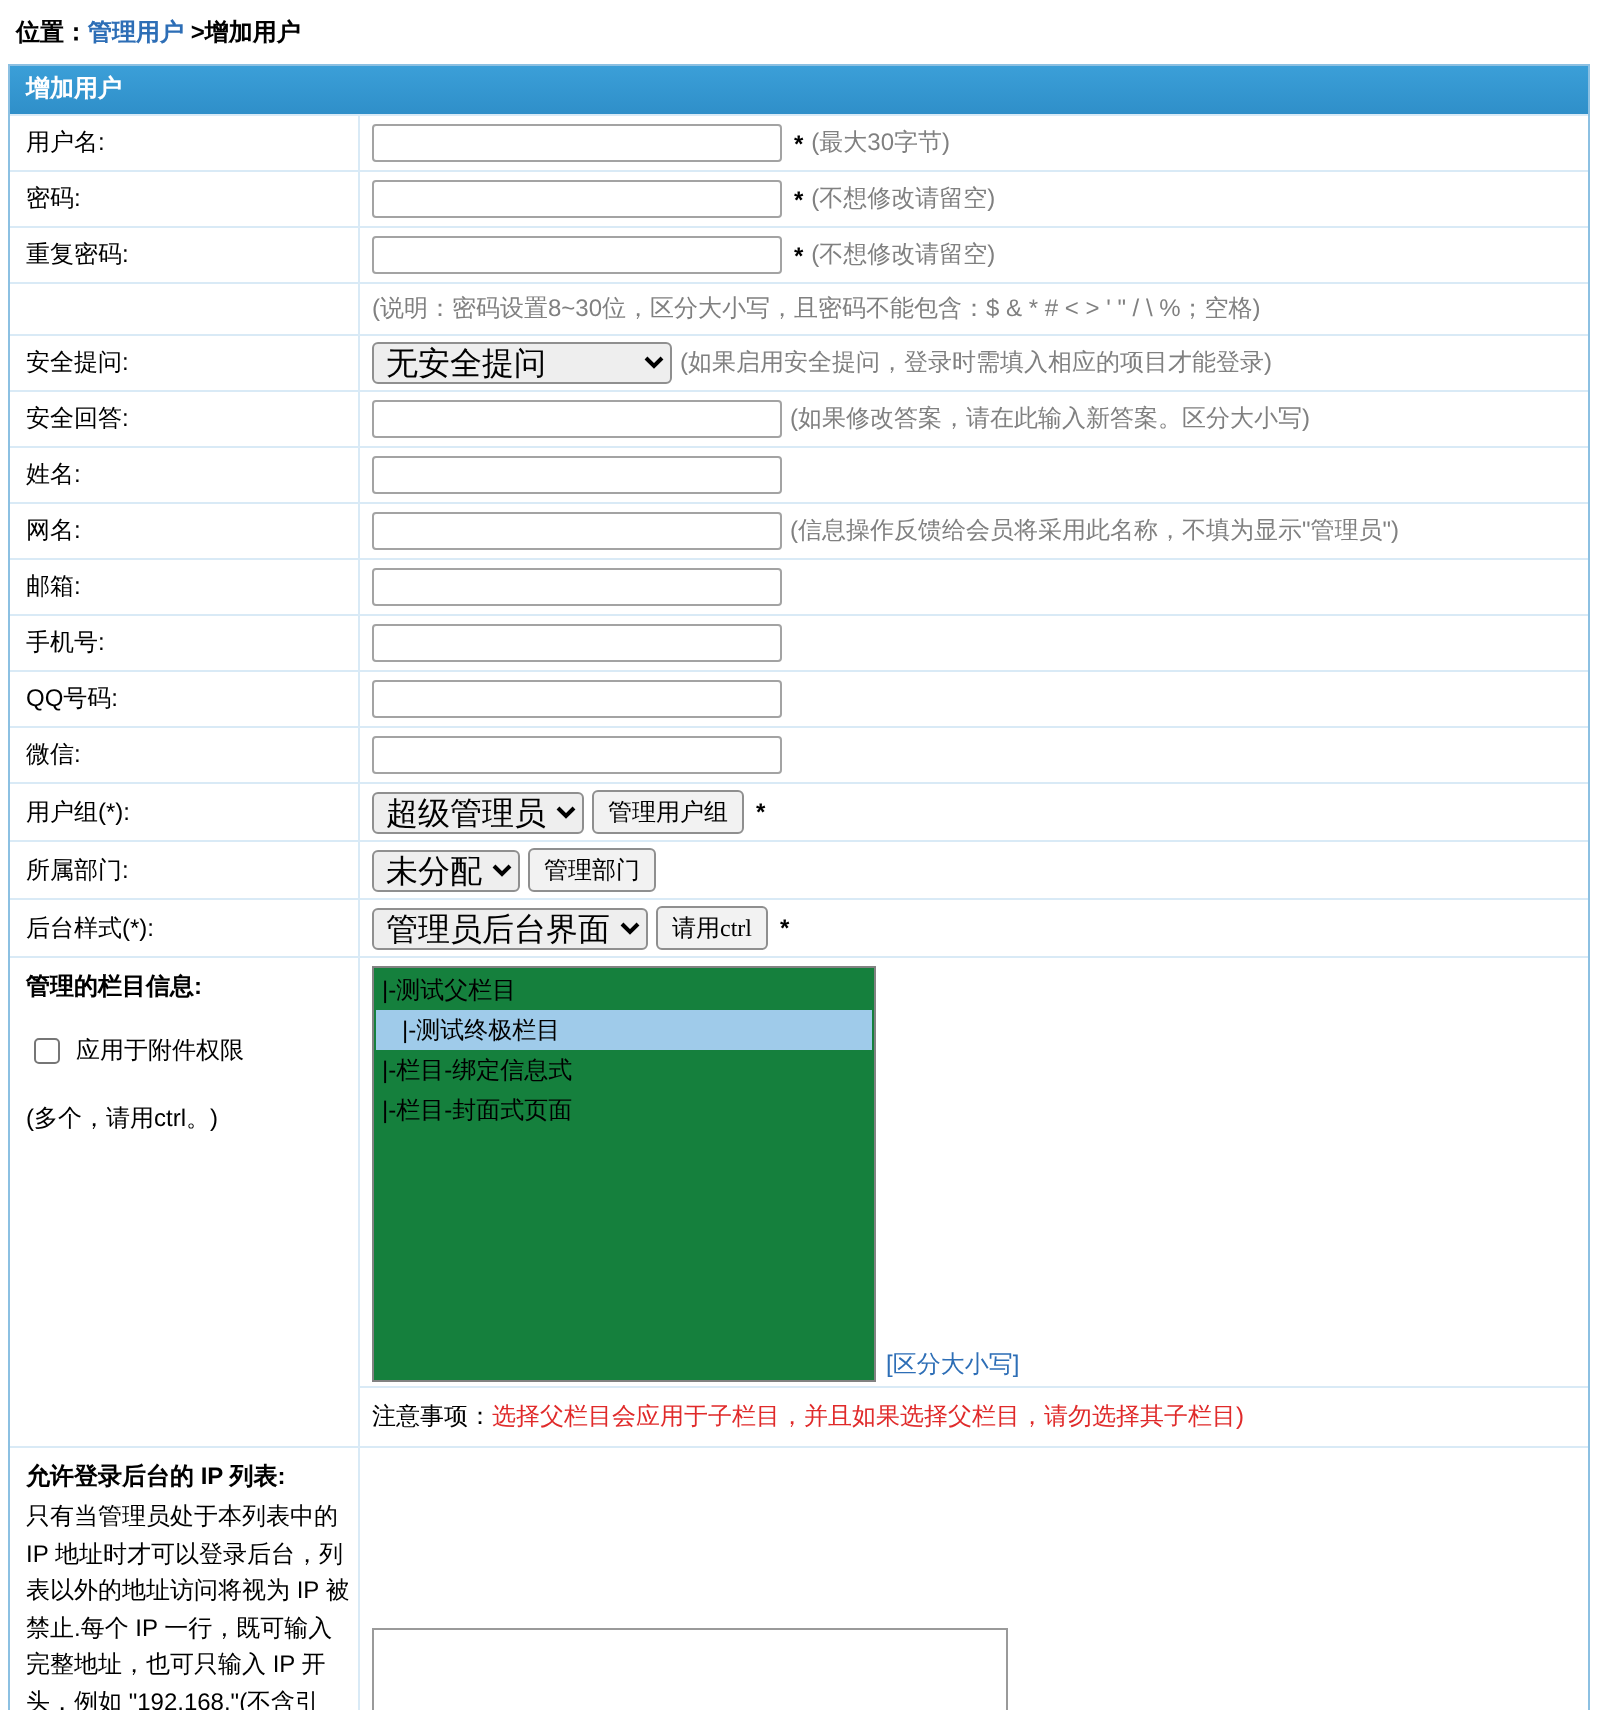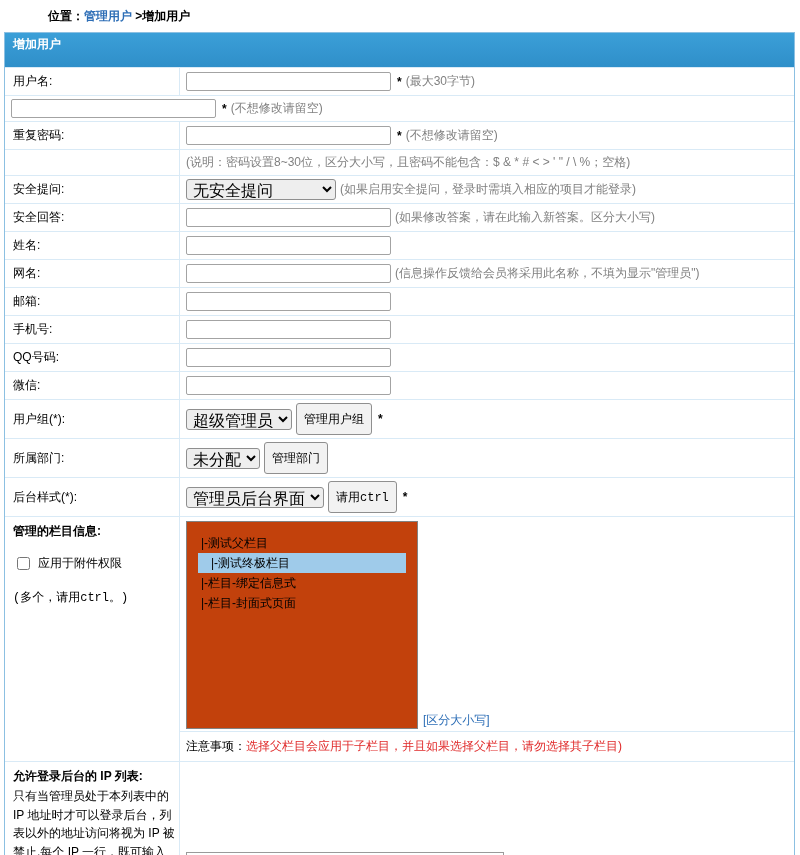--- a/index.html
+++ b/index.html
@@ -5,26 +5,26 @@
   :root{
     --header-bg:#3b9fd8; --header-bg2:#2f8fc9; --panel-border:#8cc0e2;
     --divider:#d9eaf6; --link-blue:#2d6eb6; --hint-gray:#808080;
     --selected-item-bg:#9fcbea; --notice-red:#e02a2a;
   }
   *{box-sizing:border-box;}
   body{
     margin:0; width:800px; background:#fff; color:#000;
     font-family:"Liberation Sans","DejaVu Sans",sans-serif; font-size:12px;
   }
-  .breadcrumb{padding:8px 6px 7px 8px; font-weight:bold;margin-left:40px;}
+  .breadcrumb{padding:8px 6px 7px 8px; font-weight:bold;}
   .breadcrumb a{color:var(--link-blue); text-decoration:none; cursor:pointer;}
   .panel{margin:0 5px 6px 4px; border:1px solid var(--panel-border);}
   .panel-header{
     background:linear-gradient(var(--header-bg),var(--header-bg2));
-    color:#fff; font-weight:bold; padding:4px 8px; height:34px; line-height:14px;
+    color:#fff; font-weight:bold; padding:4px 8px; height:24px; line-height:14px;
   }
   .row{display:flex; border-top:1px solid var(--divider); align-items:center; min-height:26px;}
   .row.top{align-items:flex-end;}
   .row:first-of-type{border-top:none;}
   .label-cell{
     flex:0 0 175px; width:175px; align-self:stretch; padding:5px 4px 5px 8px;
     border-right:1px solid var(--divider); display:flex; align-items:center;
   }
   .row.top .label-cell{display:block; padding-top:6px;}
   .field-cell{flex:1; padding:3px 6px; display:flex; align-items:center; gap:4px; flex-wrap:wrap;}
@@ -34,40 +34,40 @@
     padding:1px 4px; font-size:12px; font-family:inherit; background:#fff;
   }
   .req{font-weight:bold; margin-left:2px;}
   .hint{color:var(--hint-gray);}
   select{
     font-size:16px; font-family:inherit; height:21px; border:1px solid #8f8f8f;
     border-radius:3px; background:#eee; padding:1px 2px;
   }
   .select-wide{width:150px;}
   .btn{
-    font-size:12px; font-family:Liberation Mono, monospace; padding:2px 7px; height:32px;
+    font-size:12px; font-family:Liberation Serif, serif; padding:2px 7px; height:22px;
     border:1px solid #8f8f8f; border-radius:3px; background:#f2f2f2; cursor:pointer;
   }
   .checkline{display:flex; align-items:center; gap:5px;}
   .listbox{
-    width:232px; height:208px; border:1px solid #828282; background:#c2410c;
-    overflow:auto; padding:11px; white-space:pre;
+    width:252px; height:208px; border:1px solid #828282; background:#15803d;
+    overflow:auto; padding:1px; white-space:pre;
   }
   .lb-item{line-height:20px; padding:0 3px; cursor:default;}
   .lb-item.indent{padding-left:13px;}
   .lb-item.selected{background:var(--selected-item-bg);}
   .listbox-area{padding:4px 6px 2px 6px; display:flex; align-items:flex-end; gap:5px;}
   .link{color:var(--link-blue); text-decoration:none; cursor:pointer;}
   .notice{border-top:1px solid var(--divider); padding:6px;}
   .notice .red{color:var(--notice-red);}
   .ip-label{font-weight:bold; margin-bottom:2px;}
   .ip-desc{line-height:1.55;}
   .cols-label{font-weight:bold;}
   .cols-check{margin:14px 0 0 0;}
-  .cols-hint{margin-top:16px;font-family:Liberation Mono, monospace;}
+  .cols-hint{margin-top:16px;}
   textarea{
     width:318px; height:100px; border:1px solid #9a9a9a; font-family:inherit;
     font-size:12px; resize:both; margin:4px 0;
   }
 </style>
 </head>
 <body>
 
 <div class="breadcrumb"><span>位置：</span><a>管理用户</a><span> &gt;增加用户</span></div>
 
@@ -79,20 +79,21 @@
     <div class="field-cell">
       <input type="text" style="">
       <span class="req">*</span>
       <span class="hint">(最大30字节)</span>
     </div>
   </div>
 
 
 
   <div class="row">
+    <div class="label-cell">密码:</div>
     <div class="field-cell">
       <input type="password" style="">
       <span class="req">*</span>
       <span class="hint">(不想修改请留空)</span>
     </div>
   </div>
 
   <div class="row">
     <div class="label-cell">重复密码:</div>
     <div class="field-cell">

